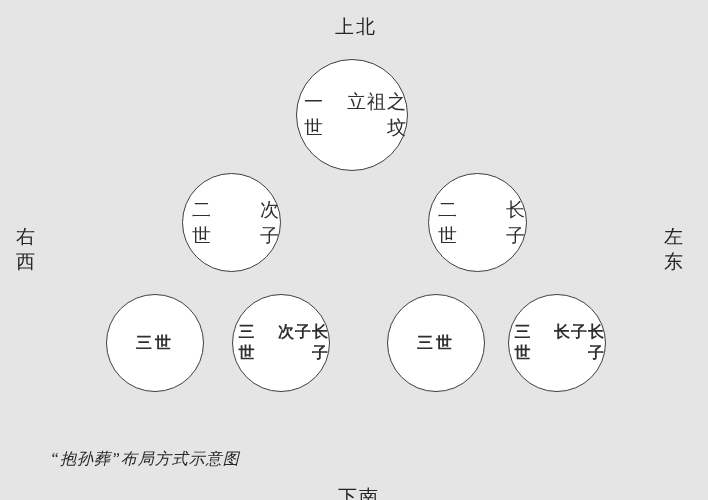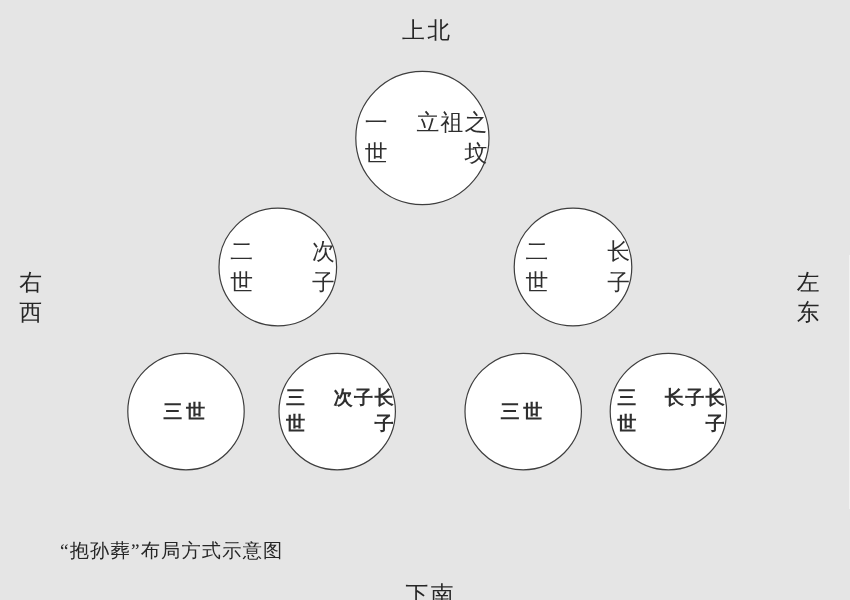--- a/index.html
+++ b/index.html
@@ -75,20 +75,21 @@
     letter-spacing: 0;
   }
   .caption {
     position: absolute;
     left: 50px;
     top: 449px;
     font-size: 16px;
     color: #262626;
     letter-spacing: 1px;
     white-space: nowrap;
+    font-style: italic;
   }
 </style>
 </head>
 <body>
 
 <div class="canvas">
 
   <div class="dir-label dir-north">上北</div>
 
   <div class="dir-label dir-south">下南</div>

